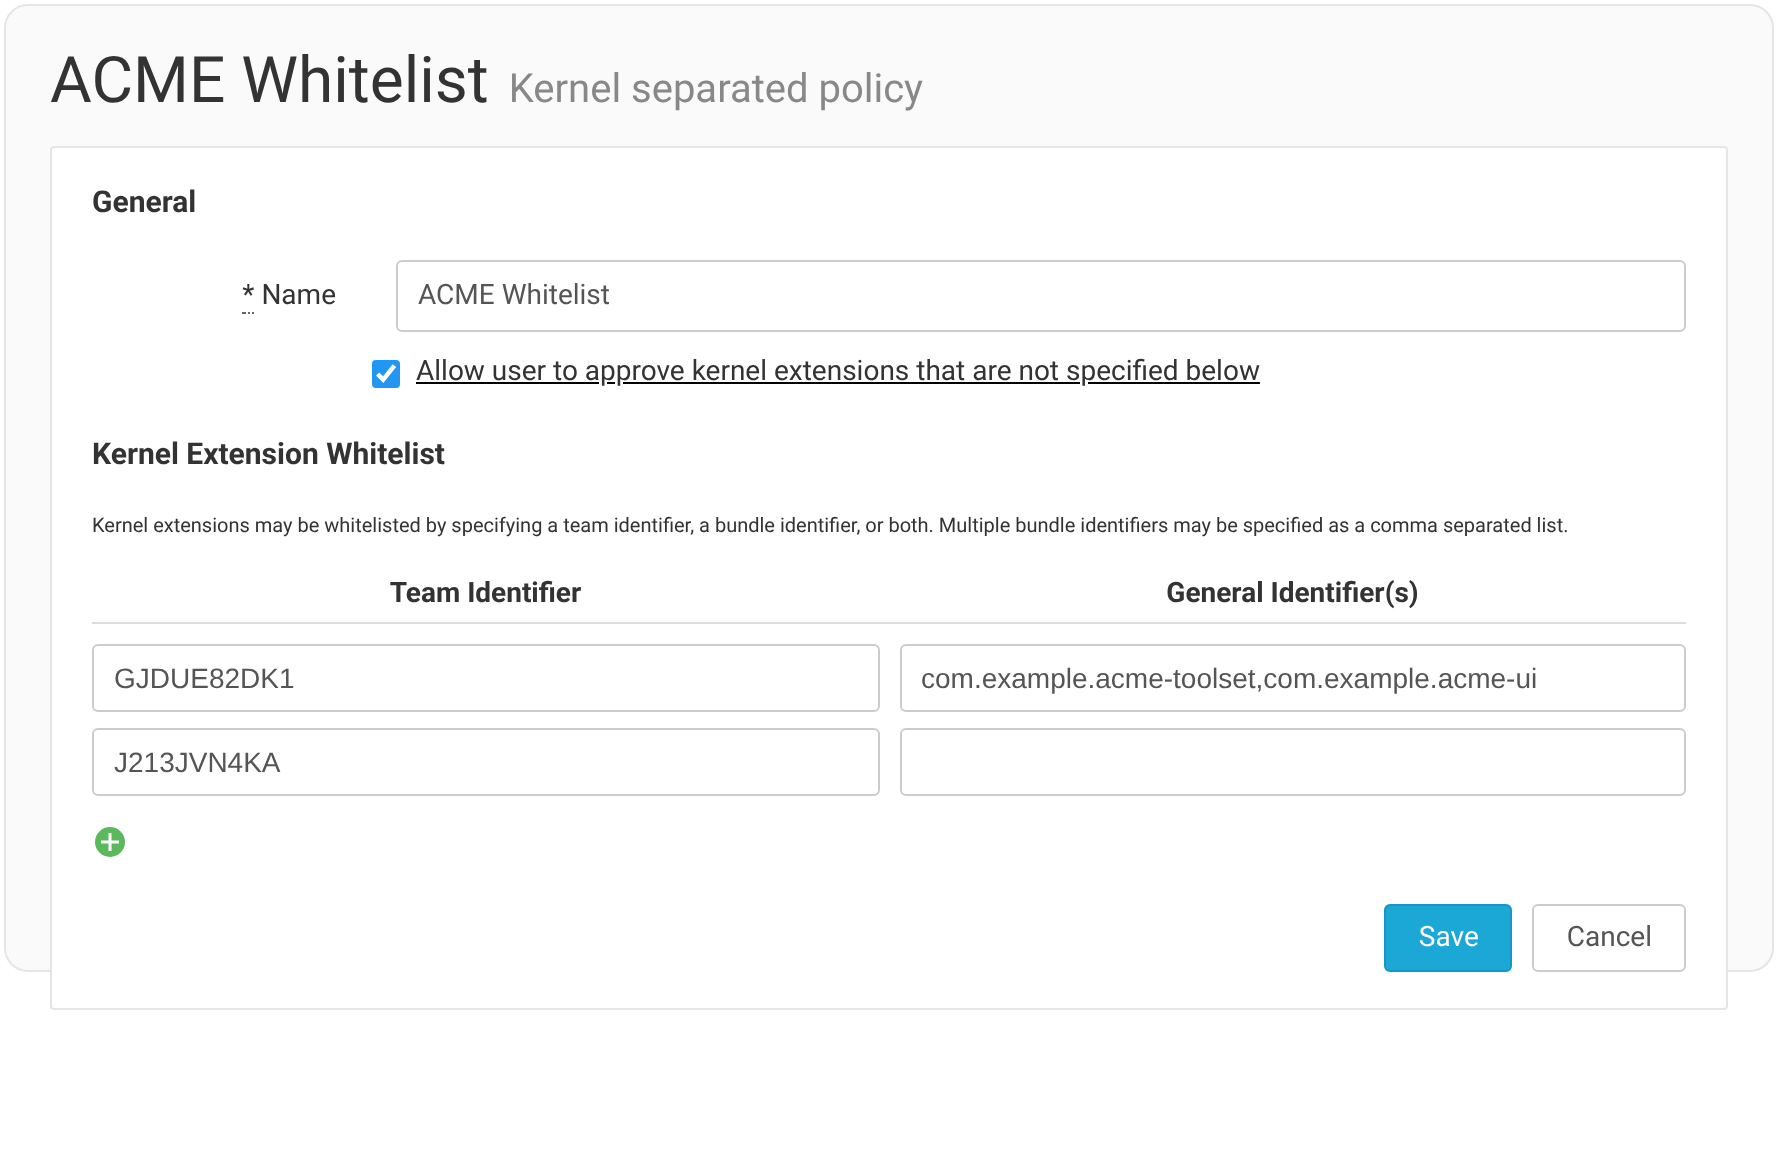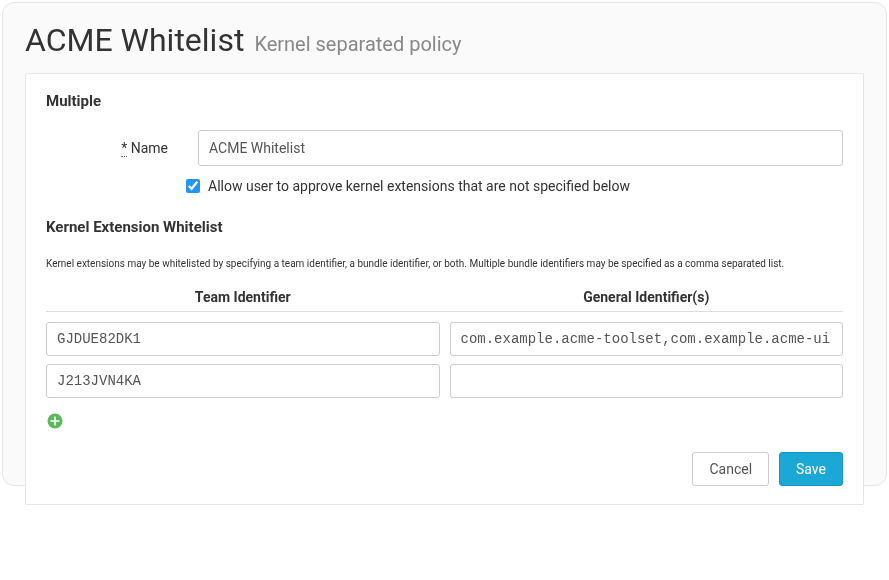--- a/index.html
+++ b/index.html
@@ -75,23 +75,24 @@
       height: 36px;
       padding: 6px 10px;
       border: 1px solid #ccc;
       border-radius: 3px;
       font-size: 14px;
       color: #555;
       font-family: inherit;
     }
     .checkbox-row {
       display: flex;
-      align-items: center;
+      align-items: flex-end;
       margin-left: 140px;
       margin-bottom: 24px;
+      text-decoration: underline;
     }
     .checkbox {
       width: 14px;
       height: 14px;
       accent-color: #2196f3;
       margin-right: 8px;
     }
     .checkbox-label {
       font-size: 14px;
       color: #333;
@@ -127,21 +128,21 @@
       margin-bottom: 8px;
     }
     .table-input {
       width: 100%;
       height: 34px;
       padding: 6px 10px;
       border: 1px solid #ccc;
       border-radius: 3px;
       font-size: 14px;
       color: #555;
-      font-family: Liberation Mono, monospace;
+      font-family: Liberation Sans, sans-serif;
     }
     .add-row-button {
       margin-top: 6px;
       margin-bottom: 16px;
       cursor: pointer;
       display: inline-flex;
     }
     .add-icon-svg {
       width: 18px;
       height: 18px;
@@ -175,21 +176,21 @@
 
 <div class="outer-card">
 
   <div class="page-header">
     <h1 class="page-title">ACME Whitelist</h1>
     <span class="page-subtitle">Kernel separated policy</span>
   </div>
 
   <div class="panel">
 
-    <div class="section-heading">Multiple</div>
+    <div class="section-heading">General</div>
 
     <div class="form-row">
       <div class="form-label-col">
         <span class="required-asterisk">*</span>
         <span>Name</span>
       </div>
       <div class="form-input-col">
         <input type="text" class="text-input" value="ACME Whitelist" style="">
       </div>
     </div>
@@ -231,19 +232,19 @@
 
     <div class="add-row-button">
       <svg class="add-icon-svg" viewBox="0 0 24 24">
         <circle cx="12" cy="12" r="10" fill="#5cb85c"></circle>
         <rect x="11" y="6" width="2" height="12" fill="#fff"></rect>
         <rect x="6" y="11" width="12" height="2" fill="#fff"></rect>
       </svg>
     </div>
 
     <div class="footer-actions">
+      <button class="btn btn-save">Save</button>
       <button class="btn btn-cancel">Cancel</button>
-      <button class="btn btn-save">Save</button>
     </div>
 
   </div>
 
 </div>
 
 </body></html>

